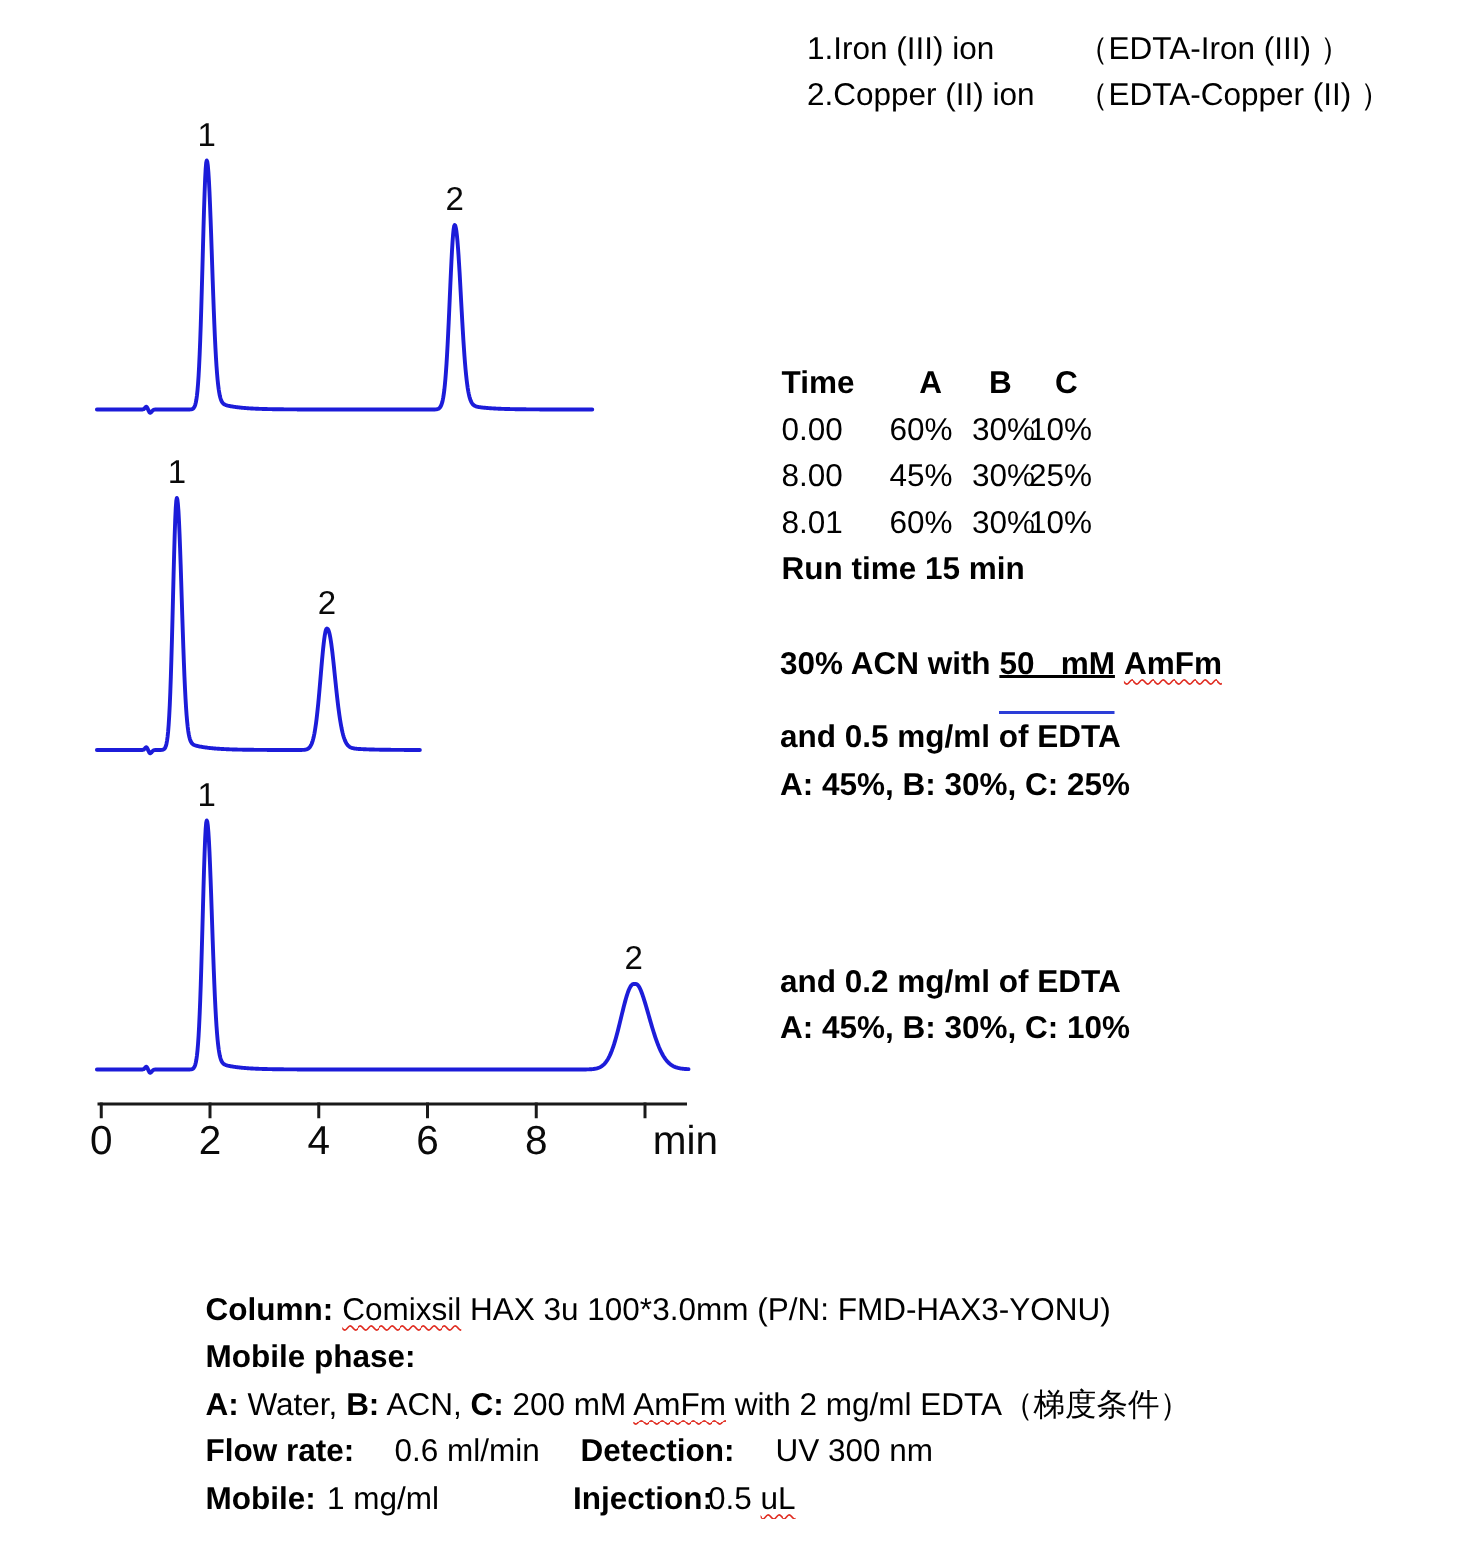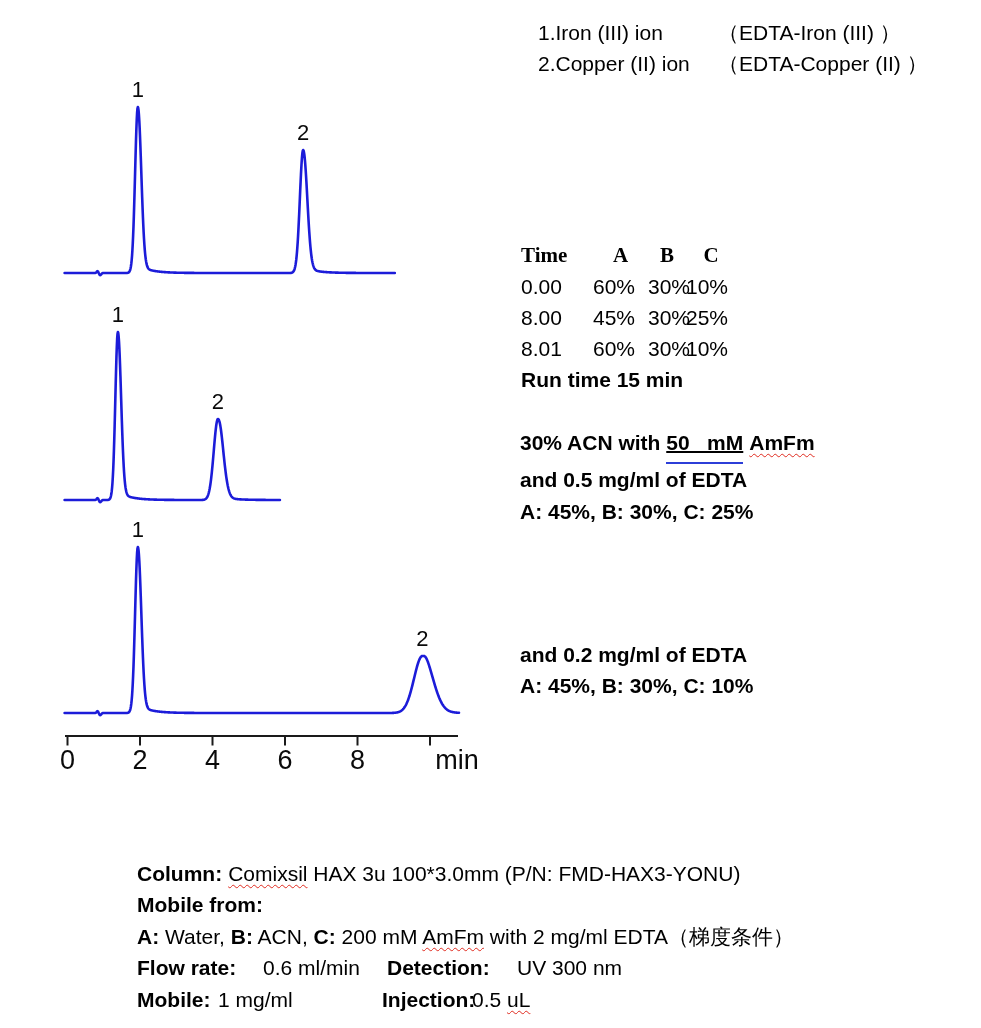--- a/index.html
+++ b/index.html
@@ -13,39 +13,39 @@
   .legend { position:absolute; left:538px; top:17px; font-size:21px; line-height:31px; white-space:nowrap; }
   .lg-name { display:inline-block; width:180px; }
 
   .ann { position:absolute; font-size:21px; font-weight:bold; line-height:31.3px; white-space:nowrap; }
   .ann1 { left:520px; top:143px; }
   .ann2 { left:520px; top:427px; }
   .ann3 { left:520px; top:639px; }
 
   .gtable { position:absolute; left:521px; top:240px; font-size:21px; line-height:31px; }
   .grow { display:grid; grid-template-columns:72px 55px 38px 50px; }
-  .grow .hc { font-weight:bold;font-family:Liberation Serif, serif; }
+  .grow .hc { font-weight:bold; }
   .grow span.c2, .grow span.c3, .grow span.c4 { text-align:left; }
   .grow .hc.c2, .grow .hc.c3, .grow .hc.c4 { text-align:center; }
   .gfoot { font-weight:bold; }
 
   .conds { position:absolute; left:137px; top:834px; font-size:21px; line-height:31.4px; width:700px; white-space:nowrap;margin-top:24px; }
   .conds b { font-weight:bold; }
   .relline { position:relative; height:31.4px; }
   .abs { position:absolute; top:0; }
 
   .sq {
     text-decoration-line:underline; text-decoration-style:wavy;
     text-decoration-color:#e02b20; text-decoration-thickness:1px;
     text-underline-offset:3px;
   }
   .ublue {
     display:inline-block;
     text-decoration-line:underline; text-decoration-thickness:2px;
-    border-bottom:2px solid #2c3ed8; padding-bottom:4px;
+    border-bottom:2px solid #2c3ed8; padding-bottom:16px;
   }
   .gap6 { display:inline-block; width:6px; }
 </style>
 </head>
 <body>
 
 <div class="canvas">
 
   <div id="plot" class="plot"><svg width="981" height="1028" viewBox="0 0 981 1028">
         <path d="M64.60 273.00 L64.96 273.00 L65.33 273.00 L65.69 273.00 L66.05 273.00 L66.41 273.00 L66.78 273.00 L67.14 273.00 L67.50 273.00 L67.86 273.00 L68.22 273.00 L68.59 273.00 L68.95 273.00 L69.31 273.00 L69.67 273.00 L70.04 273.00 L70.40 273.00 L70.76 273.00 L71.13 273.00 L71.49 273.00 L71.85 273.00 L72.21 273.00 L72.58 273.00 L72.94 273.00 L73.30 273.00 L73.66 273.00 L74.03 273.00 L74.39 273.00 L74.75 273.00 L75.11 273.00 L75.48 273.00 L75.84 273.00 L76.20 273.00 L76.56 273.00 L76.92 273.00 L77.29 273.00 L77.65 273.00 L78.01 273.00 L78.38 273.00 L78.74 273.00 L79.10 273.00 L79.46 273.00 L79.83 273.00 L80.19 273.00 L80.55 273.00 L80.91 273.00 L81.28 273.00 L81.64 273.00 L82.00 273.00 L82.36 273.00 L82.73 273.00 L83.09 273.00 L83.45 273.00 L83.81 273.00 L84.18 273.00 L84.54 273.00 L84.90 273.00 L85.26 273.00 L85.63 273.00 L85.99 273.00 L86.35 273.00 L86.71 273.00 L87.08 273.00 L87.44 273.00 L87.80 273.00 L88.16 273.00 L88.53 273.00 L88.89 273.00 L89.25 273.00 L89.61 273.00 L89.98 273.00 L90.34 273.00 L90.70 273.00 L91.06 273.00 L91.43 273.00 L91.79 273.00 L92.15 273.00 L92.51 273.00 L92.88 273.00 L93.24 273.00 L93.60 273.00 L93.96 273.00 L94.33 273.00 L94.69 272.99 L95.05 272.96 L95.41 272.89 L95.78 272.73 L96.14 272.45 L96.50 272.04 L96.86 271.59 L97.23 271.24 L97.59 271.16 L97.95 271.47 L98.31 272.11 L98.68 272.94 L99.04 273.78 L99.40 274.49 L99.76 274.97 L100.13 275.16 L100.49 275.07 L100.85 274.76 L101.21 274.33 L101.58 273.90 L101.94 273.55 L102.30 273.30 L102.66 273.14 L103.03 273.06 L103.39 273.02 L103.75 273.01 L104.11 273.00 L104.48 273.00 L104.84 273.00 L105.20 273.00 L105.56 273.00 L105.93 273.00 L106.29 273.00 L106.65 273.00 L107.01 273.00 L107.38 273.00 L107.74 273.00 L108.10 273.00 L108.46 273.00 L108.83 273.00 L109.19 273.00 L109.55 273.00 L109.91 273.00 L110.28 273.00 L110.64 273.00 L111.00 273.00 L111.36 273.00 L111.73 273.00 L112.09 273.00 L112.45 273.00 L112.81 273.00 L113.18 273.00 L113.54 273.00 L113.90 273.00 L114.26 273.00 L114.63 273.00 L114.99 273.00 L115.35 273.00 L115.71 273.00 L116.08 273.00 L116.44 273.00 L116.80 273.00 L117.16 273.00 L117.53 273.00 L117.89 273.00 L118.25 273.00 L118.61 273.00 L118.98 273.00 L119.34 273.00 L119.70 273.00 L120.06 273.00 L120.43 273.00 L120.79 273.00 L121.15 273.00 L121.51 273.00 L121.88 273.00 L122.24 273.00 L122.60 273.00 L122.96 273.00 L123.33 273.00 L123.69 273.00 L124.05 273.00 L124.41 273.00 L124.78 273.00 L125.14 273.00 L125.50 272.99 L125.86 272.99 L126.23 272.98 L126.59 272.97 L126.95 272.94 L127.31 272.91 L127.68 272.84 L128.04 272.75 L128.40 272.59 L128.76 272.36 L129.13 272.01 L129.49 271.49 L129.85 270.75 L130.21 269.71 L130.58 268.26 L130.94 266.29 L131.30 263.68 L131.66 260.28 L132.03 255.95 L132.39 250.53 L132.75 243.93 L133.11 236.04 L133.48 226.85 L133.84 216.38 L134.20 204.76 L134.56 192.20 L134.93 179.02 L135.29 165.61 L135.65 152.46 L136.01 140.08 L136.38 129.01 L136.74 119.76 L137.10 112.80 L137.46 108.47 L137.83 107.00 L138.19 107.86 L138.55 110.41 L138.91 114.63 L139.28 120.41 L139.64 127.59 L140.00 135.99 L140.36 145.37 L140.73 155.46 L141.09 165.98 L141.45 176.67 L141.81 187.26 L142.18 197.51 L142.54 207.23 L142.90 216.28 L143.26 224.55 L143.62 231.97 L143.99 238.53 L144.35 244.24 L144.71 249.12 L145.07 253.25 L145.44 256.69 L145.80 259.52 L146.16 261.82 L146.52 263.67 L146.89 265.14 L147.25 266.30 L147.61 267.20 L147.97 267.91 L148.34 268.46 L148.70 268.89 L149.06 269.22 L149.42 269.49 L149.79 269.70 L150.15 269.87 L150.51 270.02 L150.87 270.14 L151.24 270.25 L151.60 270.35 L151.96 270.44 L152.32 270.52 L152.69 270.60 L153.05 270.67 L153.41 270.74 L153.77 270.81 L154.14 270.88 L154.50 270.94 L154.86 271.00 L155.22 271.06 L155.59 271.12 L155.95 271.18 L156.31 271.23 L156.67 271.28 L157.04 271.33 L157.40 271.38 L157.76 271.43 L158.12 271.48 L158.49 271.52 L158.85 271.57 L159.21 271.61 L159.57 271.65 L159.94 271.69 L160.30 271.73 L160.66 271.77 L161.02 271.81 L161.39 271.84 L161.75 271.88 L162.11 271.91 L162.47 271.94 L162.84 271.97 L163.20 272.00 L163.56 272.03 L163.92 272.06 L164.29 272.09 L164.65 272.12 L165.01 272.14 L165.37 272.17 L165.74 272.20 L166.10 272.22 L166.46 272.24 L166.82 272.27 L167.19 272.29 L167.55 272.31 L167.91 272.33 L168.27 272.35 L168.64 272.37 L169.00 272.39 L169.36 272.41 L169.72 272.42 L170.09 272.44 L170.45 272.46 L170.81 272.47 L171.17 272.49 L171.54 272.50 L171.90 272.52 L172.26 272.53 L172.62 272.55 L172.99 272.56 L173.35 272.57 L173.71 272.59 L174.07 272.60 L174.44 272.61 L174.80 272.62 L175.16 272.63 L175.52 272.64 L175.89 272.66 L176.25 272.67 L176.61 272.68 L176.97 272.69 L177.34 272.69 L177.70 272.70 L178.06 272.71 L178.42 272.72 L178.79 272.73 L179.15 272.74 L179.51 272.75 L179.87 272.75 L180.24 272.76 L180.60 272.77 L180.96 272.77 L181.32 272.78 L181.69 272.79 L182.05 272.79 L182.41 272.80 L182.77 272.81 L183.14 272.81 L183.50 272.82 L183.86 272.82 L184.22 272.83 L184.59 272.83 L184.95 272.84 L185.31 272.84 L185.67 272.85 L186.04 272.85 L186.40 272.86 L186.76 272.86 L187.12 272.87 L187.49 272.87 L187.85 272.87 L188.21 272.88 L188.57 272.88 L188.94 272.88 L189.30 272.89 L189.66 272.89 L190.02 272.89 L190.39 272.90 L190.75 272.90 L191.11 272.90 L191.47 272.91 L191.84 272.91 L192.20 272.91 L192.56 272.91 L192.92 272.92 L193.29 272.92 L193.65 272.92 L194.01 272.92 L194.37 272.93 L194.74 272.93 L195.10 272.93 L195.46 272.93 L195.82 272.93 L196.19 272.94 L196.55 272.94 L196.91 272.94 L197.27 272.94 L197.64 272.94 L198.00 272.95 L198.36 272.95 L198.72 272.95 L199.09 272.95 L199.45 272.95 L199.81 272.95 L200.17 272.95 L200.54 272.96 L200.90 272.96 L201.26 272.96 L201.62 272.96 L201.99 272.96 L202.35 272.96 L202.71 272.96 L203.07 272.96 L203.44 272.97 L203.80 272.97 L204.16 272.97 L204.52 272.97 L204.89 272.97 L205.25 272.97 L205.61 272.97 L205.97 272.97 L206.34 272.97 L206.70 272.97 L207.06 272.97 L207.42 272.98 L207.79 272.98 L208.15 272.98 L208.51 272.98 L208.87 272.98 L209.24 272.98 L209.60 272.98 L209.96 272.98 L210.32 272.98 L210.69 272.98 L211.05 272.98 L211.41 272.98 L211.77 272.98 L212.14 272.98 L212.50 272.98 L212.86 272.98 L213.22 272.98 L213.59 272.99 L213.95 272.99 L214.31 272.99 L214.67 272.99 L215.04 272.99 L215.40 272.99 L215.76 272.99 L216.12 272.99 L216.49 272.99 L216.85 272.99 L217.21 272.99 L217.57 272.99 L217.94 272.99 L218.30 272.99 L218.66 272.99 L219.02 272.99 L219.39 272.99 L219.75 272.99 L220.11 272.99 L220.47 272.99 L220.84 272.99 L221.20 272.99 L221.56 272.99 L221.92 272.99 L222.29 272.99 L222.65 272.99 L223.01 272.99 L223.37 272.99 L223.74 272.99 L224.10 272.99 L224.46 272.99 L224.82 272.99 L225.19 272.99 L225.55 272.99 L225.91 272.99 L226.27 272.99 L226.64 273.00 L227.00 273.00 L227.36 273.00 L227.72 273.00 L228.09 273.00 L228.45 273.00 L228.81 273.00 L229.17 273.00 L229.54 273.00 L229.90 273.00 L230.26 273.00 L230.62 273.00 L230.99 273.00 L231.35 273.00 L231.71 273.00 L232.07 273.00 L232.44 273.00 L232.80 273.00 L233.16 273.00 L233.52 273.00 L233.89 273.00 L234.25 273.00 L234.61 273.00 L234.97 273.00 L235.34 273.00 L235.70 273.00 L236.06 273.00 L236.42 273.00 L236.79 273.00 L237.15 273.00 L237.51 273.00 L237.87 273.00 L238.24 273.00 L238.60 273.00 L238.96 273.00 L239.32 273.00 L239.69 273.00 L240.05 273.00 L240.41 273.00 L240.77 273.00 L241.14 273.00 L241.50 273.00 L241.86 273.00 L242.22 273.00 L242.59 273.00 L242.95 273.00 L243.31 273.00 L243.67 273.00 L244.04 273.00 L244.40 273.00 L244.76 273.00 L245.12 273.00 L245.49 273.00 L245.85 273.00 L246.21 273.00 L246.57 273.00 L246.94 273.00 L247.30 273.00 L247.66 273.00 L248.02 273.00 L248.39 273.00 L248.75 273.00 L249.11 273.00 L249.47 273.00 L249.84 273.00 L250.20 273.00 L250.56 273.00 L250.92 273.00 L251.29 273.00 L251.65 273.00 L252.01 273.00 L252.37 273.00 L252.74 273.00 L253.10 273.00 L253.46 273.00 L253.82 273.00 L254.19 273.00 L254.55 273.00 L254.91 273.00 L255.27 273.00 L255.64 273.00 L256.00 273.00 L256.36 273.00 L256.72 273.00 L257.09 273.00 L257.45 273.00 L257.81 273.00 L258.17 273.00 L258.54 273.00 L258.90 273.00 L259.26 273.00 L259.62 273.00 L259.99 273.00 L260.35 273.00 L260.71 273.00 L261.07 273.00 L261.44 273.00 L261.80 273.00 L262.16 273.00 L262.52 273.00 L262.89 273.00 L263.25 273.00 L263.61 273.00 L263.97 273.00 L264.34 273.00 L264.70 273.00 L265.06 273.00 L265.42 273.00 L265.79 273.00 L266.15 273.00 L266.51 273.00 L266.87 273.00 L267.24 273.00 L267.60 273.00 L267.96 273.00 L268.32 273.00 L268.69 273.00 L269.05 273.00 L269.41 273.00 L269.77 273.00 L270.14 273.00 L270.50 273.00 L270.86 273.00 L271.22 273.00 L271.59 273.00 L271.95 273.00 L272.31 273.00 L272.67 273.00 L273.04 273.00 L273.40 273.00 L273.76 273.00 L274.12 273.00 L274.49 273.00 L274.85 273.00 L275.21 273.00 L275.57 273.00 L275.94 273.00 L276.30 273.00 L276.66 273.00 L277.02 273.00 L277.39 273.00 L277.75 273.00 L278.11 273.00 L278.47 273.00 L278.84 273.00 L279.20 273.00 L279.56 273.00 L279.92 273.00 L280.29 273.00 L280.65 273.00 L281.01 273.00 L281.37 273.00 L281.74 273.00 L282.10 273.00 L282.46 273.00 L282.82 273.00 L283.19 273.00 L283.55 273.00 L283.91 273.00 L284.27 273.00 L284.64 273.00 L285.00 273.00 L285.36 273.00 L285.72 273.00 L286.09 273.00 L286.45 273.00 L286.81 273.00 L287.17 273.00 L287.54 273.00 L287.90 273.00 L288.26 273.00 L288.62 272.99 L288.99 272.99 L289.35 272.98 L289.71 272.97 L290.07 272.96 L290.44 272.94 L290.80 272.90 L291.16 272.85 L291.52 272.78 L291.89 272.67 L292.25 272.52 L292.61 272.32 L292.97 272.03 L293.34 271.63 L293.70 271.10 L294.06 270.40 L294.42 269.49 L294.79 268.30 L295.15 266.80 L295.51 264.92 L295.87 262.59 L296.24 259.75 L296.60 256.35 L296.96 252.34 L297.32 247.67 L297.69 242.33 L298.05 236.32 L298.41 229.66 L298.77 222.43 L299.14 214.72 L299.50 206.65 L299.86 198.40 L300.22 190.14 L300.59 182.10 L300.95 174.51 L301.31 167.59 L301.67 161.57 L302.04 156.65 L302.40 153.00 L302.76 150.76 L303.12 150.00 L303.49 150.41 L303.85 151.65 L304.21 153.72 L304.57 156.62 L304.94 160.31 L305.30 164.75 L305.66 169.84 L306.02 175.51 L306.39 181.63 L306.75 188.07 L307.11 194.71 L307.47 201.42 L307.84 208.08 L308.20 214.57 L308.56 220.81 L308.92 226.72 L309.29 232.26 L309.65 237.36 L310.01 242.03 L310.37 246.24 L310.74 250.00 L311.10 253.32 L311.46 256.23 L311.82 258.74 L312.19 260.91 L312.55 262.75 L312.91 264.30 L313.27 265.61 L313.64 266.69 L314.00 267.58 L314.36 268.31 L314.72 268.91 L315.09 269.39 L315.45 269.79 L315.81 270.11 L316.17 270.36 L316.54 270.57 L316.90 270.75 L317.26 270.89 L317.62 271.01 L317.99 271.11 L318.35 271.20 L318.71 271.27 L319.07 271.34 L319.44 271.40 L319.80 271.46 L320.16 271.51 L320.52 271.56 L320.89 271.60 L321.25 271.64 L321.61 271.69 L321.97 271.73 L322.34 271.76 L322.70 271.80 L323.06 271.84 L323.42 271.87 L323.79 271.91 L324.15 271.94 L324.51 271.97 L324.87 272.00 L325.24 272.03 L325.60 272.06 L325.96 272.09 L326.32 272.12 L326.69 272.14 L327.05 272.17 L327.41 272.19 L327.77 272.22 L328.14 272.24 L328.50 272.26 L328.86 272.28 L329.22 272.31 L329.59 272.33 L329.95 272.35 L330.31 272.37 L330.67 272.39 L331.04 272.40 L331.40 272.42 L331.76 272.44 L332.12 272.46 L332.49 272.47 L332.85 272.49 L333.21 272.50 L333.57 272.52 L333.94 272.53 L334.30 272.55 L334.66 272.56 L335.02 272.57 L335.39 272.59 L335.75 272.60 L336.11 272.61 L336.47 272.62 L336.84 272.63 L337.20 272.64 L337.56 272.65 L337.92 272.66 L338.29 272.67 L338.65 272.68 L339.01 272.69 L339.37 272.70 L339.74 272.71 L340.10 272.72 L340.46 272.73 L340.82 272.74 L341.19 272.74 L341.55 272.75 L341.91 272.76 L342.27 272.77 L342.64 272.77 L343.00 272.78 L343.36 272.79 L343.72 272.79 L344.09 272.80 L344.45 272.81 L344.81 272.81 L345.17 272.82 L345.54 272.82 L345.90 272.83 L346.26 272.83 L346.62 272.84 L346.99 272.84 L347.35 272.85 L347.71 272.85 L348.07 272.86 L348.44 272.86 L348.80 272.86 L349.16 272.87 L349.52 272.87 L349.89 272.88 L350.25 272.88 L350.61 272.88 L350.97 272.89 L351.34 272.89 L351.70 272.89 L352.06 272.90 L352.42 272.90 L352.79 272.90 L353.15 272.91 L353.51 272.91 L353.87 272.91 L354.24 272.91 L354.60 272.92 L354.96 272.92 L355.32 272.92 L355.69 272.92 L356.05 272.93 L356.41 272.93 L356.77 272.93 L357.14 272.93 L357.50 272.93 L357.86 272.94 L358.22 272.94 L358.59 272.94 L358.95 272.94 L359.31 272.94 L359.67 272.95 L360.04 272.95 L360.40 272.95 L360.76 272.95 L361.12 272.95 L361.49 272.95 L361.85 272.95 L362.21 272.96 L362.57 272.96 L362.94 272.96 L363.30 272.96 L363.66 272.96 L364.02 272.96 L364.39 272.96 L364.75 272.96 L365.11 272.97 L365.47 272.97 L365.84 272.97 L366.20 272.97 L366.56 272.97 L366.92 272.97 L367.29 272.97 L367.65 272.97 L368.01 272.97 L368.37 272.97 L368.74 272.97 L369.10 272.98 L369.46 272.98 L369.82 272.98 L370.19 272.98 L370.55 272.98 L370.91 272.98 L371.27 272.98 L371.64 272.98 L372.00 272.98 L372.36 272.98 L372.72 272.98 L373.09 272.98 L373.45 272.98 L373.81 272.98 L374.17 272.98 L374.54 272.98 L374.90 272.98 L375.26 272.99 L375.62 272.99 L375.99 272.99 L376.35 272.99 L376.71 272.99 L377.07 272.99 L377.44 272.99 L377.80 272.99 L378.16 272.99 L378.52 272.99 L378.89 272.99 L379.25 272.99 L379.61 272.99 L379.97 272.99 L380.34 272.99 L380.70 272.99 L381.06 272.99 L381.42 272.99 L381.79 272.99 L382.15 272.99 L382.51 272.99 L382.87 272.99 L383.24 272.99 L383.60 272.99 L383.96 272.99 L384.32 272.99 L384.69 272.99 L385.05 272.99 L385.41 272.99 L385.77 272.99 L386.14 272.99 L386.50 272.99 L386.86 272.99 L387.22 272.99 L387.59 272.99 L387.95 272.99 L388.31 273.00 L388.67 273.00 L389.04 273.00 L389.40 273.00 L389.76 273.00 L390.12 273.00 L390.49 273.00 L390.85 273.00 L391.21 273.00 L391.57 273.00 L391.94 273.00 L392.30 273.00 L392.66 273.00 L393.02 273.00 L393.39 273.00 L393.75 273.00 L394.11 273.00 L394.47 273.00 L394.84 273.00" fill="none" stroke="#1c1cd9" stroke-width="2.6" stroke-linejoin="round" stroke-linecap="round"></path>
@@ -116,21 +116,21 @@
     <div>A: 45%, B: 30%, C: 25%</div>
   </div>
 
   <div class="ann ann3">
     <div>and 0.2 mg/ml of EDTA</div>
     <div>A: 45%, B: 30%, C: 10%</div>
   </div>
 
   <div class="conds">
     <div><b>Column:</b><span class="gap6"></span><span class="sq">Comixsil</span><span> HAX 3u 100*3.0mm (P/N: FMD-HAX3-YONU)</span></div>
-    <div><b>Mobile from:</b></div>
+    <div><b>Mobile phase:</b></div>
     <div><b>A:</b><span> Water, </span><b>B:</b><span> ACN, </span><b>C:</b><span> 200 mM </span><span class="sq">AmFm</span><span> with 2 mg/ml EDTA</span><span>（梯度条件）</span></div>
     <div class="relline">
       <b class="abs" style="left:0px">Flow rate:</b>
       <span class="abs" style="left:126px">0.6 ml/min</span>
       <b class="abs" style="left:250px">Detection:</b>
       <span class="abs" style="left:380px">UV 300 nm</span>
     </div>
     <div class="relline">
       <b class="abs" style="left:0px">Mobile:</b>
       <span class="abs" style="left:81px">1 mg/ml</span>

